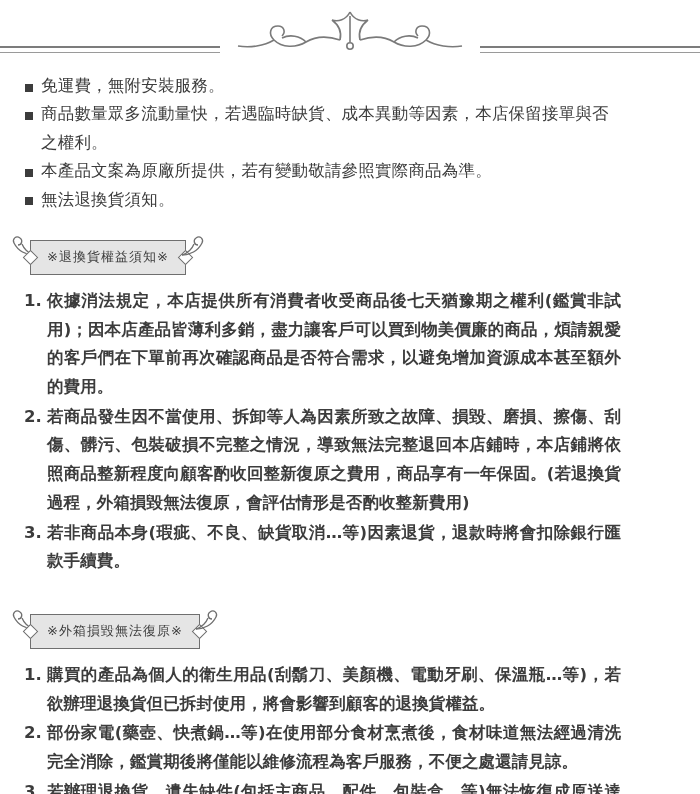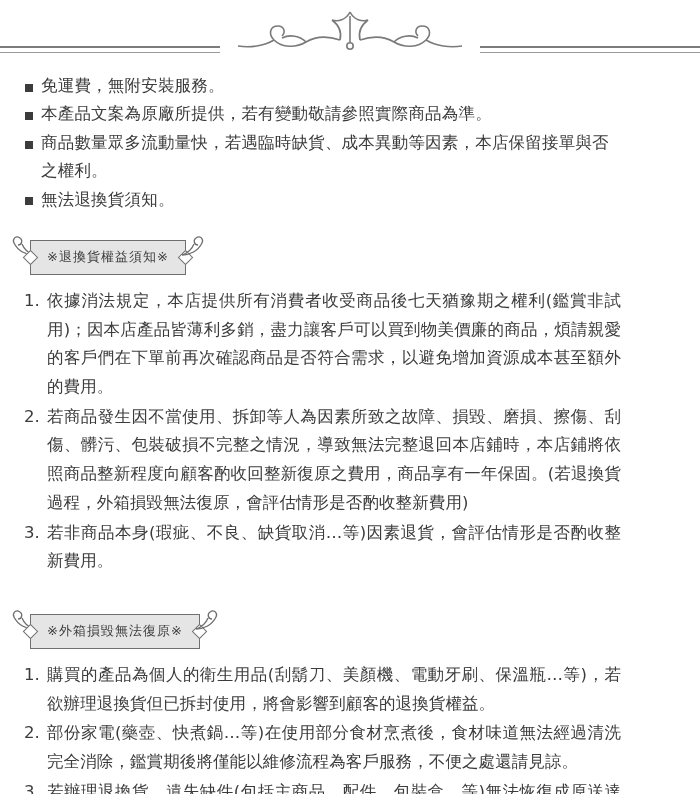--- a/index.html
+++ b/index.html
@@ -110,20 +110,21 @@
   }
   .corner-deco.left  { left: -20px; }
   .corner-deco.right { right: -20px; transform: scaleX(-1); }
 
   
   .num-list {
     margin: 0 0 2px 0;
     padding: 0;
     list-style: none;
     counter-reset: itm;
+    font-weight: bold;
   }
   .num-list li {
     position: relative;
     padding-left: 23px;
     margin-bottom: 1px;
     font-size: 16.5px;
     line-height: 1.74;
     letter-spacing: 0.1px;
     color: #3c3c3c;
     text-align: justify;
@@ -162,22 +163,22 @@
         <circle cx="130" cy="40" r="3.2"></circle>
       </svg>
     </div>
   </div>
 
   <div class="content">
 
     
     <ul class="bullet-list">
       <li>免運費，無附安裝服務。</li>
+      <li>商品數量眾多流動量快，若遇臨時缺貨、成本異動等因素，本店保留接單與否之權利。</li>
       <li>本產品文案為原廠所提供，若有變動敬請參照實際商品為準。</li>
-      <li>商品數量眾多流動量快，若遇臨時缺貨、成本異動等因素，本店保留接單與否之權利。</li>
       <li>無法退換貨須知。</li>
     </ul>
 
     
     <div class="section-head">
       <span class="corner-deco left">
         <svg width="26" height="26" viewBox="0 0 26 26" fill="none" stroke="#6f6f6f" stroke-width="1.3">
           <path d="M24 22 C16 22 8 18 4 10 C2 6 6 2 10 5 C13 7 12 12 8 12"></path>
           <path d="M24 22 C18 20 14 16 12 11"></path>
         </svg>
@@ -187,21 +188,21 @@
         <svg width="26" height="26" viewBox="0 0 26 26" fill="none" stroke="#6f6f6f" stroke-width="1.3">
           <path d="M24 22 C16 22 8 18 4 10 C2 6 6 2 10 5 C13 7 12 12 8 12"></path>
           <path d="M24 22 C18 20 14 16 12 11"></path>
         </svg>
       </span>
     </div>
 
     <ol class="num-list">
       <li>依據消法規定，本店提供所有消費者收受商品後七天猶豫期之權利(鑑賞非試用)；因本店產品皆薄利多銷，盡力讓客戶可以買到物美價廉的商品，煩請親愛的客戶們在下單前再次確認商品是否符合需求，以避免增加資源成本甚至額外的費用。</li>
       <li>若商品發生因不當使用、拆卸等人為因素所致之故障、損毀、磨損、擦傷、刮傷、髒污、包裝破損不完整之情況，導致無法完整退回本店鋪時，本店鋪將依照商品整新程度向顧客酌收回整新復原之費用，商品享有一年保固。(若退換貨過程，外箱損毀無法復原，會評估情形是否酌收整新費用)</li>
-      <li>若非商品本身(瑕疵、不良、缺貨取消…等)因素退貨，會評估情形是否酌收整新費用。</li>
+      <li>若非商品本身(瑕疵、不良、缺貨取消…等)因素退貨，退款時將會扣除銀行匯款手續費。</li>
     </ol>
 
     <div class="spacer-sm"></div>
 
     
     <div class="section-head">
       <span class="corner-deco left">
         <svg width="26" height="26" viewBox="0 0 26 26" fill="none" stroke="#6f6f6f" stroke-width="1.3">
           <path d="M24 22 C16 22 8 18 4 10 C2 6 6 2 10 5 C13 7 12 12 8 12"></path>
           <path d="M24 22 C18 20 14 16 12 11"></path>

